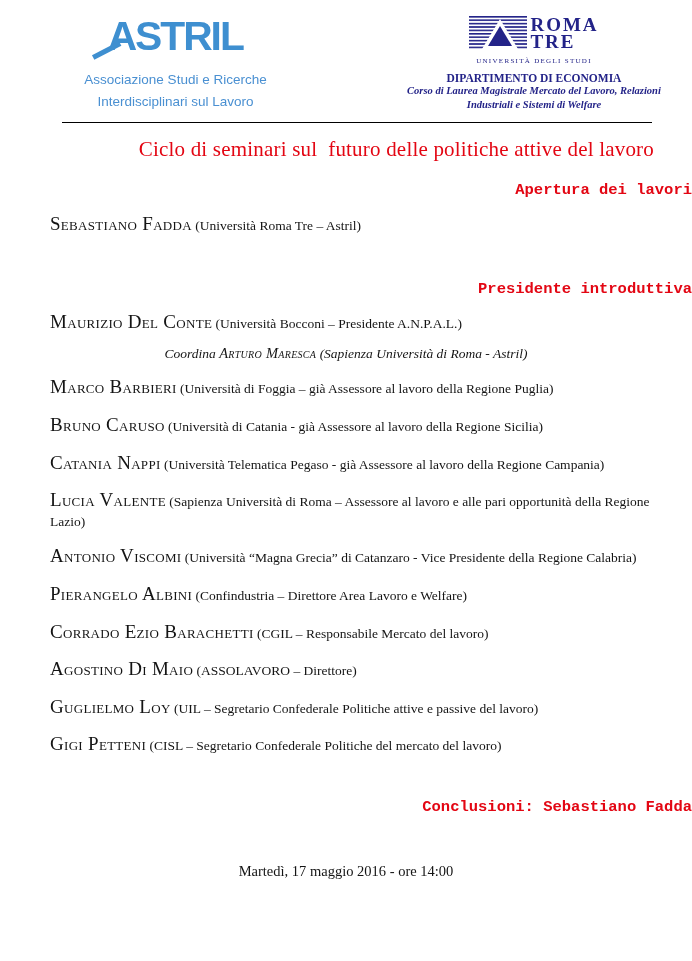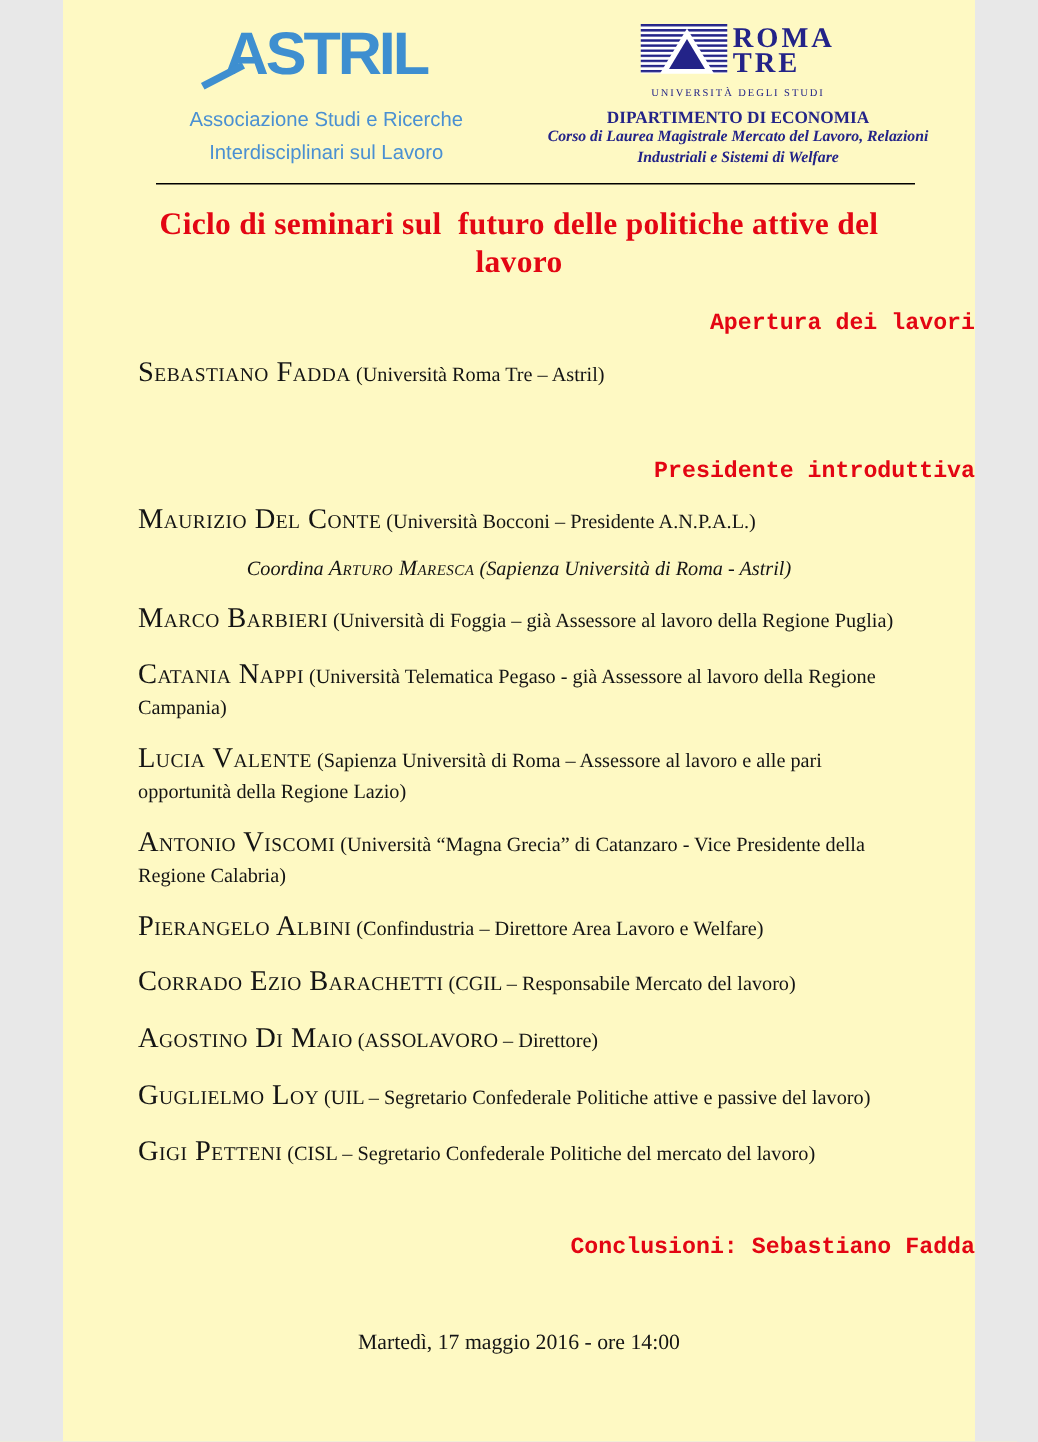--- a/index.html
+++ b/index.html
@@ -1,17 +1,17 @@
 <!DOCTYPE html>
 <html><head>
 <meta charset="utf-8">
 <style>
   html,body { margin:0; padding:0; background:#e8e8e8; }
   .page {
-    width:608px; height:961px; margin:0 auto; background:#fef9c3;
+    width:692px; height:961px; margin:0 auto; background:#ffffff;
     font-family:"Liberation Serif", serif; color:#141414;
     position:relative; overflow:hidden; box-sizing:border-box;
   }
 
   
   .header { display:flex; justify-content:space-between; align-items:flex-start; padding:16px 6px 0 58px; }
   .astril-block { width:235px; text-align:center; }
   .astril-logo {
     display:inline-block; position:relative;
     font-family:"Liberation Sans", sans-serif; font-weight:bold;
@@ -21,35 +21,35 @@
   .astril-logo::before {
     content:""; position:absolute; left:-16px; bottom:3px; width:30px; height:5px;
     background:#3e8fd0; transform:rotate(-28deg);
   }
   .astril-sub {
     margin-top:13px; color:#4a90d2;
     font-family:"Liberation Sans", sans-serif; font-size:13.5px; line-height:1.6;
   }
 
   .romatre-block { width:300px; text-align:center; padding-right:2px; }
-  .rt-logo-row { display:inline-flex; align-items:center; }
+  .rt-logo-row { display:inline-flex; align-items:flex-start; }
   .rt-words {
     text-align:left; margin-left:3px; color:#232388; font-weight:bold;
     font-size:19px; line-height:0.92; letter-spacing:2px;
   }
   .rt-caption { font-size:7px; color:#232388; letter-spacing:1.3px; margin-top:1px; }
   .rt-dept { margin-top:7px; font-size:11.5px; font-weight:bold; color:#232388; }
   .rt-course { font-size:10.5px; font-weight:bold; font-style:italic; color:#232388; line-height:1.3; }
 
   .top-rule { border:0; border-top:1.6px solid #000; margin:10px 40px 0 62px; }
 
   
   .red { color:#e30613; }
   .title {
-    text-align:center; margin:14px 38px 0; font-size:21px; font-weight:700;
+    text-align:right; margin:14px 38px 0; font-size:21px; font-weight:400;
     white-space:pre-wrap; letter-spacing:0.2px;
   }
   .h-small { text-align:right; font-size:15.5px; font-weight:bold;font-family:Liberation Mono, monospace; }
   .h-large { text-align:center; font-size:19.5px; font-weight:bold; letter-spacing:0.2px; }
 
   
   .speaker { margin:0; padding-left:50px; padding-right:42px; font-size:13.5px; line-height:1.35; }
   .sc { font-variant:small-caps; font-size:19px; letter-spacing:0.3px; }
   .aff { font-size:13.5px; }
   .coordina { text-align:center; font-style:italic; font-size:13.5px; margin:11px 40px 0; }
@@ -109,20 +109,21 @@
 
   <div class="h-small red mt19">Apertura dei lavori</div>
   <p class="speaker mt12"><span class="sc">Sebastiano Fadda</span> <span class="aff">(Università Roma Tre – Astril)</span></p>
 
   <div class="h-small red mt43">Presidente introduttiva</div>
   <p class="speaker mt11"><span class="sc">Maurizio Del Conte</span> <span class="aff">(Università Bocconi – Presidente A.N.P.A.L.)</span></p>
 
   <div class="coordina"><span>Coordina</span> <span class="sc">Arturo Maresca</span> <span class="aff">(Sapienza Università di Roma - Astril)</span></div>
 
   <p class="speaker mt12"><span class="sc">Marco Barbieri</span> <span class="aff">(Università di Foggia – già Assessore al lavoro della Regione Puglia)</span></p>
+  <p class="speaker mt12"><span class="sc">Bruno Caruso</span> <span class="aff">(Università di Catania - già Assessore al lavoro della Regione Sicilia)</span></p>
   <p class="speaker mt12"><span class="sc">Catania Nappi</span> <span class="aff">(Università Telematica Pegaso - già Assessore al lavoro della Regione Campania)</span></p>
   <p class="speaker mt12"><span class="sc">Lucia Valente</span> <span class="aff">(Sapienza Università di Roma – Assessore al lavoro e alle pari opportunità della Regione Lazio)</span></p>
   <p class="speaker mt12"><span class="sc">Antonio Viscomi</span> <span class="aff">(Università “Magna Grecia” di Catanzaro - Vice Presidente della Regione Calabria)</span></p>
 
 
   <p class="speaker mt12"><span class="sc">Pierangelo Albini</span> <span class="aff">(Confindustria – Direttore Area Lavoro e Welfare)</span></p>
   <p class="speaker mt12"><span class="sc">Corrado Ezio Barachetti</span> <span class="aff">(CGIL – Responsabile Mercato del lavoro)</span></p>
   <p class="speaker mt12"><span class="sc">Agostino Di Maio</span> <span class="aff">(ASSOLAVORO – Direttore)</span></p>
   <p class="speaker mt12"><span class="sc">Guglielmo Loy</span> <span class="aff">(UIL – Segretario Confederale Politiche attive e passive del lavoro)</span></p>
   <p class="speaker mt12"><span class="sc">Gigi Petteni</span> <span class="aff">(CISL – Segretario Confederale Politiche del mercato del lavoro)</span></p>

